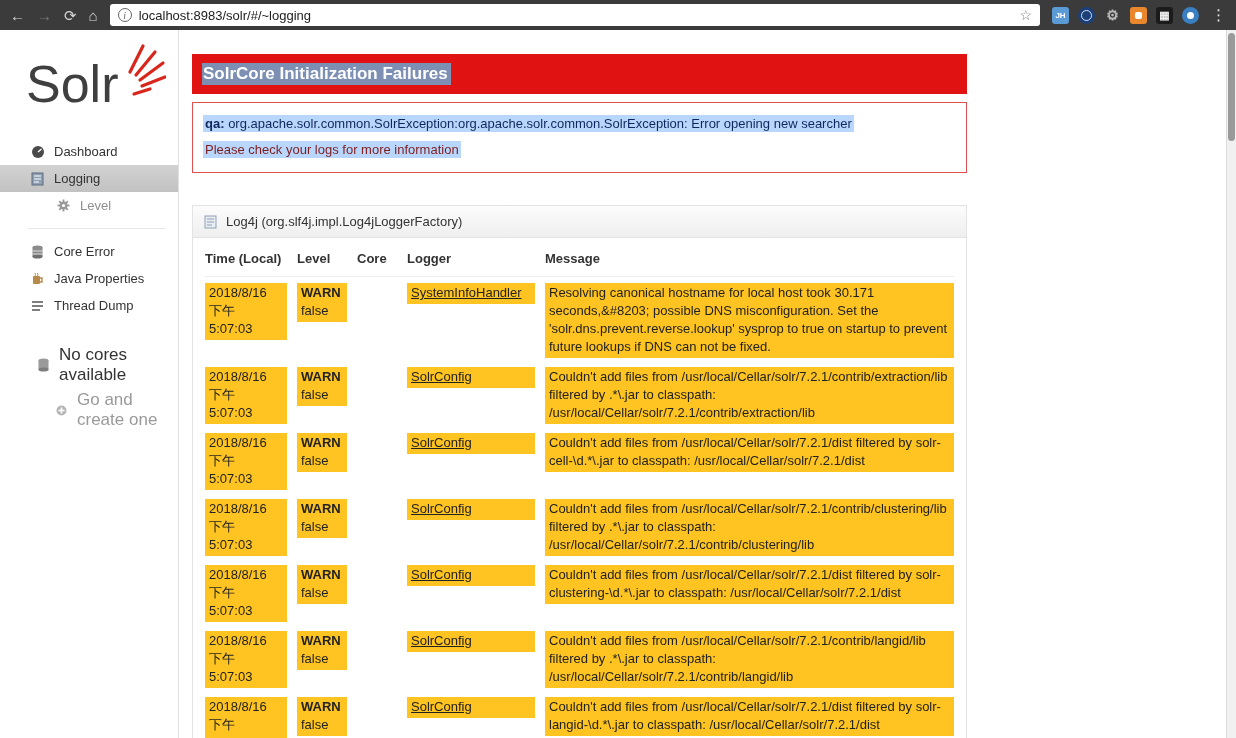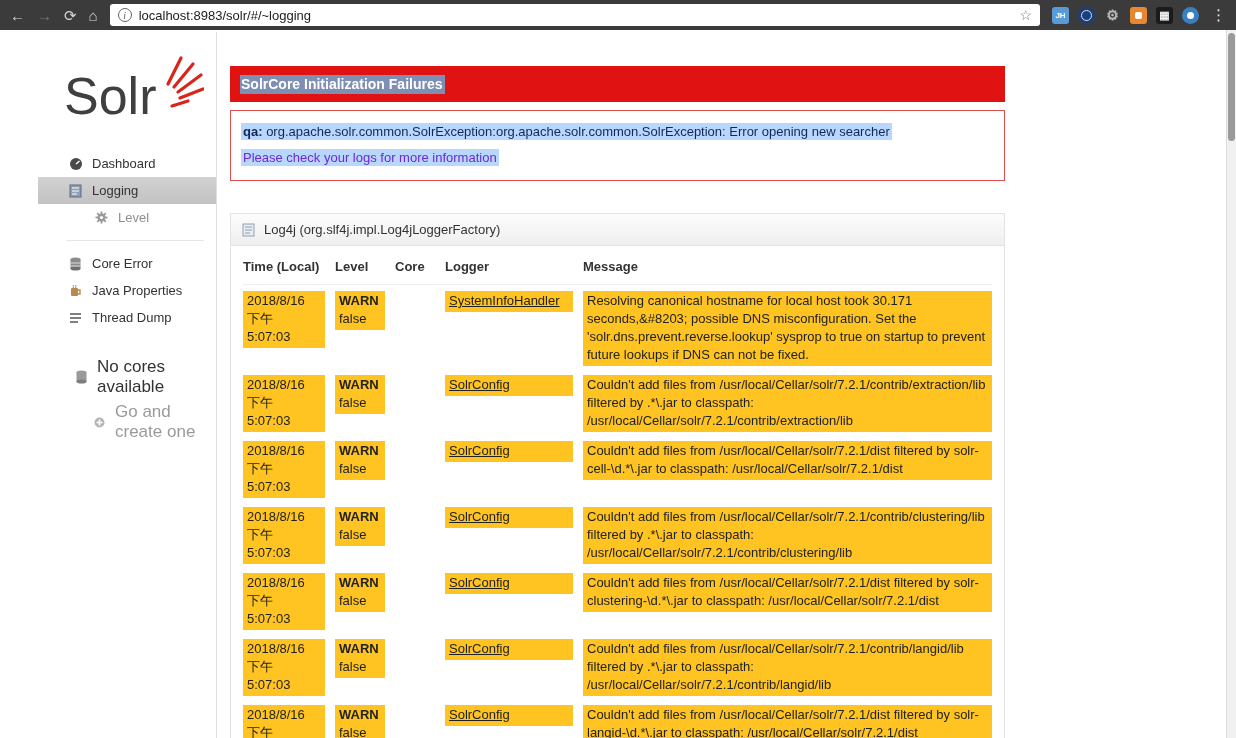--- a/index.html
+++ b/index.html
@@ -25,21 +25,21 @@
   .ext.globe::after{content:""; width:9px; height:9px; border:1px solid #cfe0ff; border-radius:50%;}
   .ext.gear { background:transparent; color:#b9b9b9; font-size:14px;}
   .ext.orange { background:#e8872c; }
   .ext.orange::after{content:""; width:7px;height:7px;background:#fff;border-radius:2px;}
   .ext.qr { background:#1b1b1b; color:#f2f2f2; font-size:11px;}
   .ext.blue { background:#3a7fc1; border-radius:50%; }
   .ext.blue::after{content:""; width:7px;height:7px;background:#fff;border-radius:50%;}
   .menu-dots { color:#e6e6e6; font-size:15px; letter-spacing:0; cursor:pointer;}
 
   
-  .app { position:absolute; top:32px; left:0; width:993px; bottom:0; display:flex; background:#fff;margin-left:38px;}
+  .app { position:absolute; top:20px; left:0; width:993px; bottom:0; display:flex; background:#fff;}
   .vscroll { position:absolute; top:30px; right:0; width:10px; bottom:0;
     background:#f1f1f1; border-left:1px solid #dadada;}
   .vthumb { position:absolute; top:3px; left:1px; width:7px; height:108px;
     background:#9a9a9a; border-radius:4px; cursor:pointer;}
 
   
   .sidebar { width:179px; flex:0 0 179px; border-right:1px solid #e0e0e0; padding-top:22px; }
   .logo { padding-left:26px; margin-bottom:18px; cursor:pointer;}
   .nav { font-size:13px; color:#333; }
   .nav-item { display:flex; align-items:center; gap:9px; padding:6px 6px 6px 30px; cursor:pointer;}
@@ -47,28 +47,28 @@
   .nav-item.sub { padding-left:56px; color:#8f8f8f; }
   .nav-divider { border-top:1px solid #e7e7e7; margin:9px 12px 9px 28px; }
   .icn { width:15px; height:15px; flex:0 0 15px; display:inline-flex; align-items:center; justify-content:center;}
   .nocores { margin-top:26px; padding-left:36px; font-size:17px;}
   .nocores .line1 { display:flex; gap:8px; align-items:center; color:#333; }
   .nocores .line2 { display:flex; gap:8px; align-items:center; color:#9a9a9a; margin-top:5px; padding-left:18px; cursor:pointer;}
 
   
   .main { flex:1; padding:34px 26px 0 13px; min-width:0; }
 
-  .banner { background:#e01212; color:#fff; font-weight:bold; font-size:14px;
+  .banner { background:#e01212; color:#fff; font-weight:bold; font-size:17px;
     padding:10px 10px; }
   .banner .sel { background:#7d90b3; padding:1px 3px 2px 1px; }
 
   .errbox { border:1px solid #e05050; margin-top:8px; padding:13px 10px 15px; font-size:13px; }
   .errbox .exline { color:#10275c; }
   .errbox .exline b { font-weight:bold; }
-  .errbox .hint { color:#6d28d9; margin-top:11px; }
+  .errbox .hint { color:#7f1d1d; margin-top:11px; }
   .selblue { background:#b9d7fd; padding:1px 2px; }
 
   .panel { margin-top:32px; border:1px solid #e3e3e3; }
   .panel-hd { display:flex; align-items:center; gap:8px; padding:8px 10px;
     background:linear-gradient(#fcfcfc,#efefef); border-bottom:1px solid #e3e3e3;
     font-weight:normal; font-size:13px; color:#333;}
 
   .ltable { padding:2px 12px 10px; }
   .lrow { display:grid; grid-template-columns:82px 50px 40px 128px 1fr;
     column-gap:10px; font-size:13px; line-height:18px; margin-bottom:9px; color:#222;}

